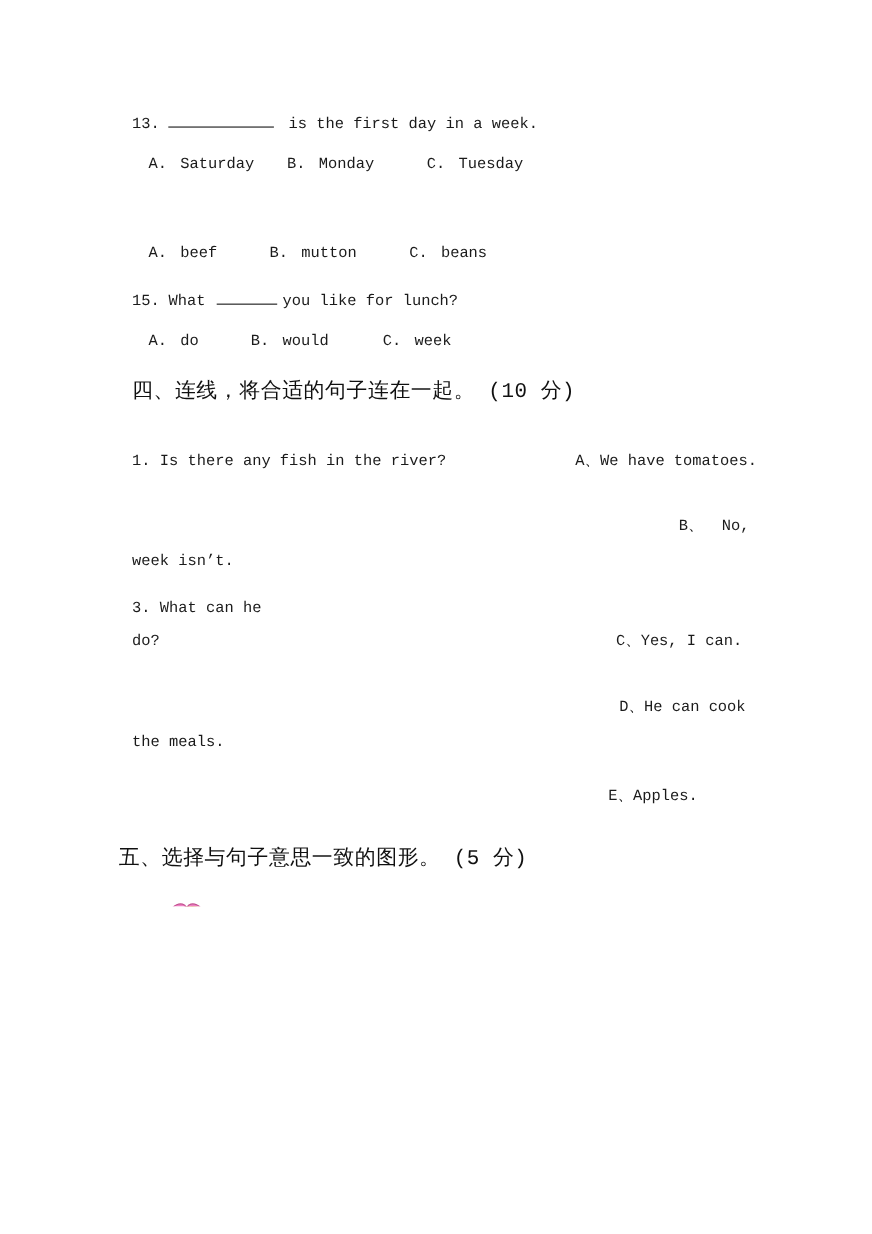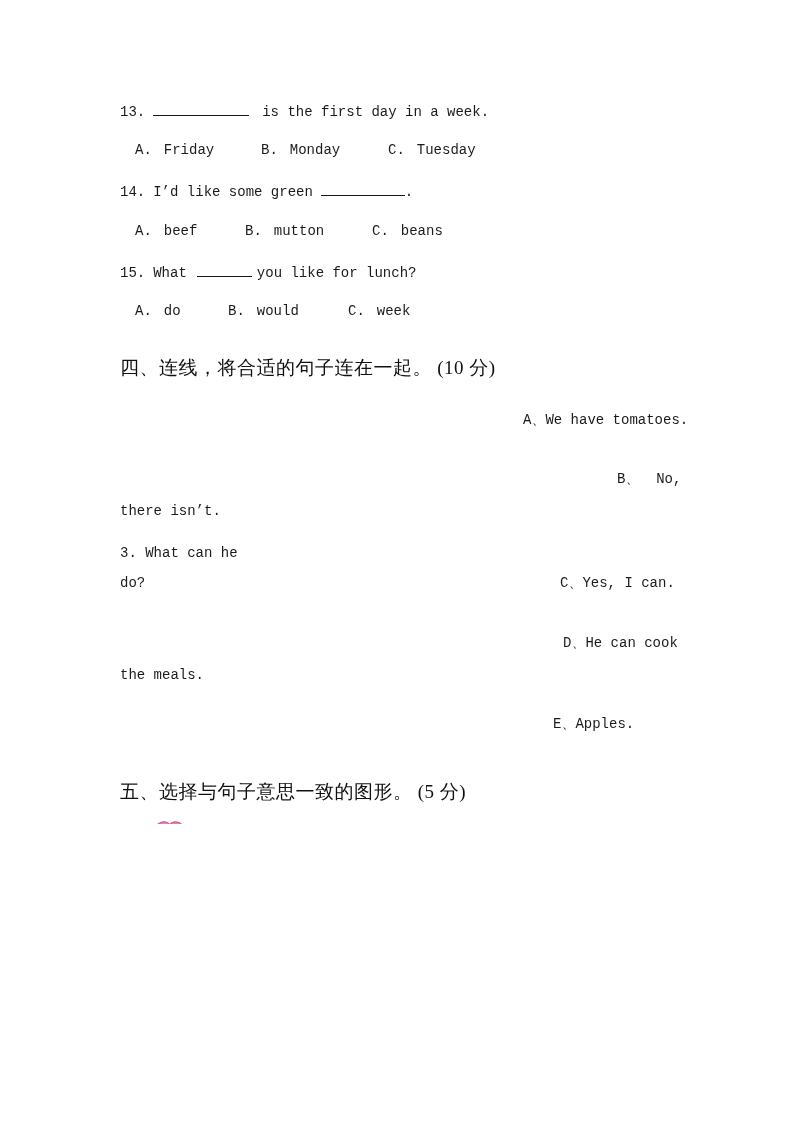--- a/index.html
+++ b/index.html
@@ -1,67 +1,67 @@
 <!DOCTYPE html>
 <html><head>
 <meta charset="utf-8">
 <style>
   html,body{margin:0;padding:0;background:#ffffff;}
   .page{position:relative;width:793px;height:824px;background:#ffffff;overflow:hidden;}
   .line{position:absolute;white-space:pre;line-height:20px;}
   .en{font-family:"Liberation Mono","DejaVu Sans Mono",monospace;font-size:14px;color:#1b1b1b;}
-  .cjk{font-family:Liberation Serif, serif;font-size:19px;color:#101010;letter-spacing:0.5px;margin-top:12px;}
+  .cjk{font-family:Liberation Mono, monospace;font-size:19px;color:#101010;letter-spacing:0.5px;}
   .blank{display:inline-block;border-bottom:1.4px solid #161616;height:15px;vertical-align:baseline;}
   .blank13{width:96px;margin-left:8px;}
   .blank14{width:84px;margin-left:8px;}
   .blank15{width:55px;margin-left:10px;}
   .post13{margin-left:13px;}
   .pre{margin-left:8px;}
   .post15{margin-left:5px;}
   .olbl{margin-right:12px;}
   .img-box{position:absolute;}
   svg{display:block;}
 </style>
 </head>
 <body>
 
 <div class="page">
 
   <div class="line en" style="left:120px;top:100px"><span>13.</span><span class="blank blank13"></span><span class="post13">is the first day in a week.</span></div>
-  <div class="line en" style="left:135px;top:140px"><span class="olbl">A.</span><span>Friday</span></div>
+  <div class="line en" style="left:135px;top:140px"><span class="olbl">A.</span><span>Saturday</span></div>
   <div class="line en" style="left:261px;top:140px"><span class="olbl">B.</span><span>Monday</span></div>
   <div class="line en" style="left:388px;top:140px"><span class="olbl">C.</span><span>Tuesday</span></div>
 
-  <div class="line en" style="left:120px;top:180px"><span>14.</span><span class="pre">I’d like some green</span><span class="blank blank14"></span><span>.</span></div>
   <div class="line en" style="left:135px;top:221px"><span class="olbl">A.</span><span>beef</span></div>
   <div class="line en" style="left:245px;top:221px"><span class="olbl">B.</span><span>mutton</span></div>
   <div class="line en" style="left:372px;top:221px"><span class="olbl">C.</span><span>beans</span></div>
 
   <div class="line en" style="left:120px;top:261px"><span>15.</span><span class="pre">What</span><span class="blank blank15"></span><span class="post15">you like for lunch?</span></div>
   <div class="line en" style="left:135px;top:301px"><span class="olbl">A.</span><span>do</span></div>
   <div class="line en" style="left:228px;top:301px"><span class="olbl">B.</span><span>would</span></div>
   <div class="line en" style="left:348px;top:301px"><span class="olbl">C.</span><span>week</span></div>
 
   <div class="line cjk" style="left:120px;top:346px">四、连线，将合适的句子连在一起。 (10 分)</div>
 
+  <div class="line en" style="left:120px;top:410px">1. Is there any fish in the river?</div>
   <div class="line en" style="left:523px;top:410px">A、We have tomatoes.</div>
 
   <div class="line en" style="left:617px;top:469px">B、  No,</div>
-  <div class="line en" style="left:120px;top:501px">there isn’t.</div>
+  <div class="line en" style="left:120px;top:501px">week isn’t.</div>
 
   <div class="line en" style="left:120px;top:543px">3. What can he</div>
   <div class="line en" style="left:120px;top:573px">do?</div>
   <div class="line en" style="left:560px;top:573px">C、Yes, I can.</div>
 
   <div class="line en" style="left:563px;top:633px">D、He can cook</div>
   <div class="line en" style="left:120px;top:665px">the meals.</div>
 
   <div class="line en" style="left:553px;top:714px">E、Apples.</div>
 
-  <div class="line cjk" style="left:120px;top:770px">五、选择与句子意思一致的图形。 (5 分)</div>
+  <div class="line cjk" style="left:108px;top:770px">五、选择与句子意思一致的图形。 (5 分)</div>
 
   <div class="line en" style="left:118px;top:905px">A.</div>
   <div class="line en" style="left:250px;top:905px">B.</div>
   <div class="line en" style="left:393px;top:905px">C.</div>
   <div class="line en" style="left:518px;top:905px">D.</div>
   <div class="line en" style="left:621px;top:905px">E.</div>
 
   <div class="img-box" style="left:138px;top:818px">
     <svg width="99" height="112" viewBox="0 0 97 110">
       <text x="64" y="16" font-size="13" fill="#333">♪</text>

